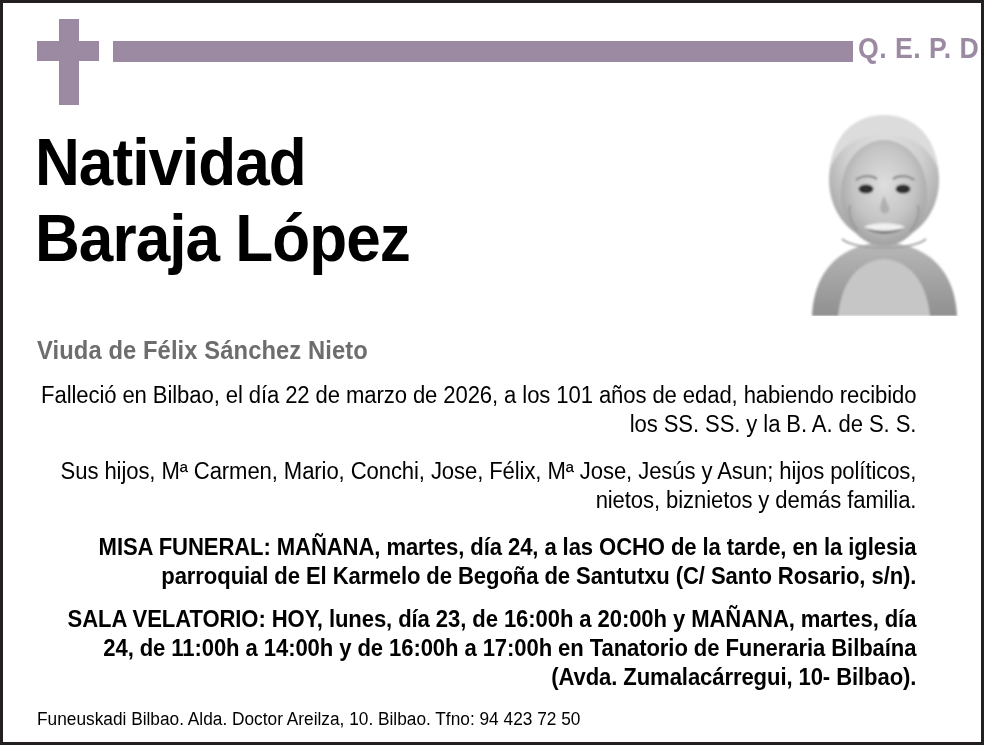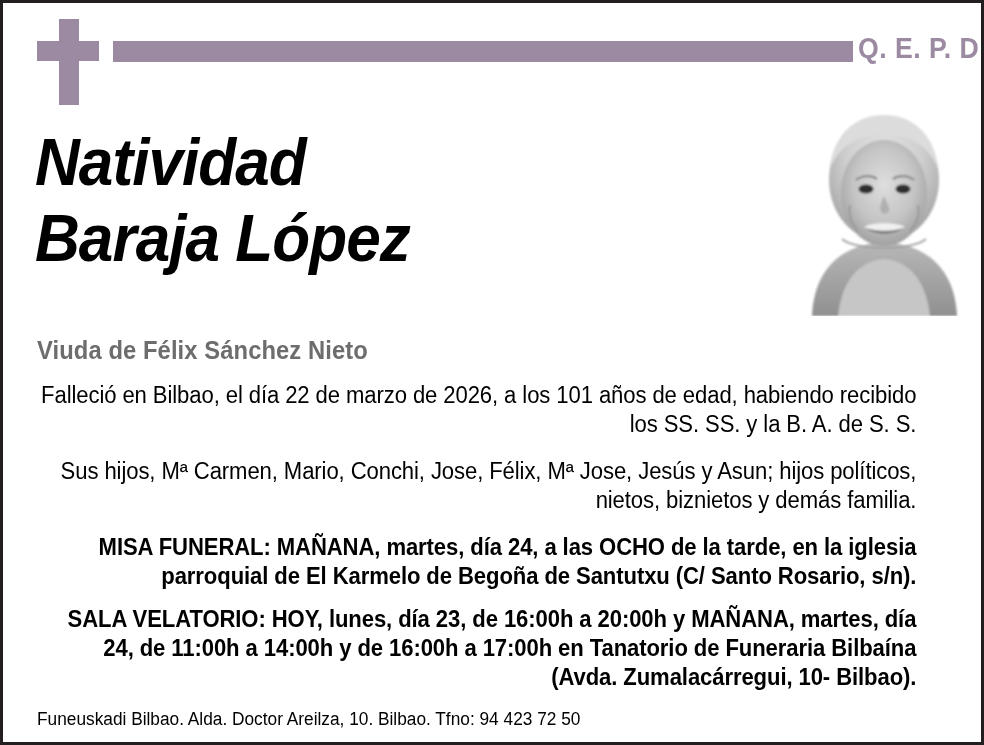--- a/index.html
+++ b/index.html
@@ -89,21 +89,20 @@
     overflow: hidden;
   }
   .portrait svg { display: block; width: 100%; height: 100%; }
 
   
   .names {
     position: absolute;
     left: 32px;
     top: 126px;
     width: 740px;
-    font-style: italic;
   }
   .name-line {
     font-family: "Liberation Sans Narrow", "Liberation Sans", sans-serif;
     font-size: 66px;
     font-weight: 700;
     color: #000000;
     line-height: 1.0;
     letter-spacing: -1px;
     white-space: nowrap;
     transform: scaleX(0.94);

